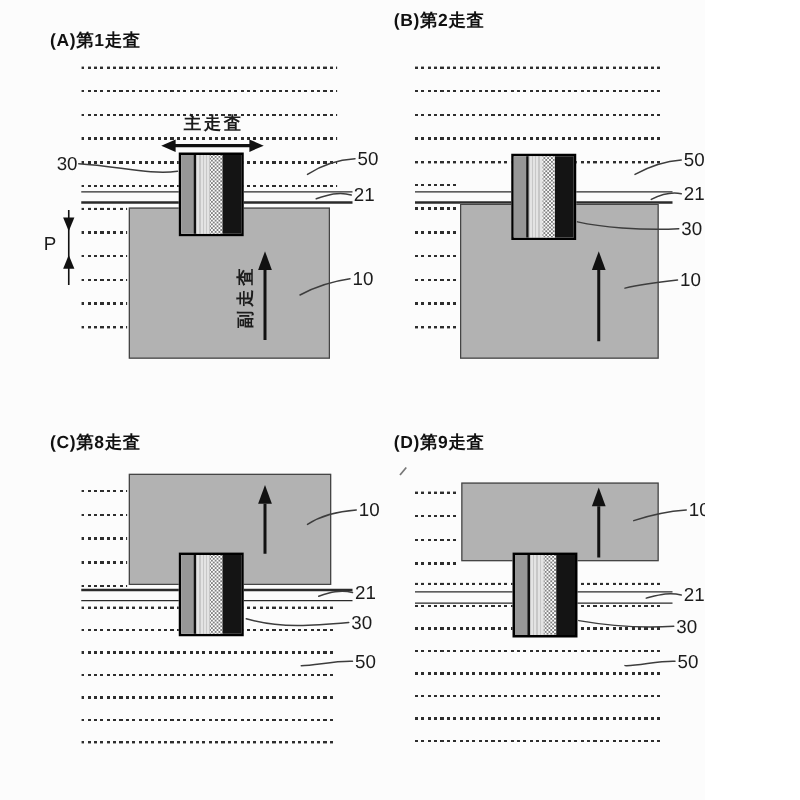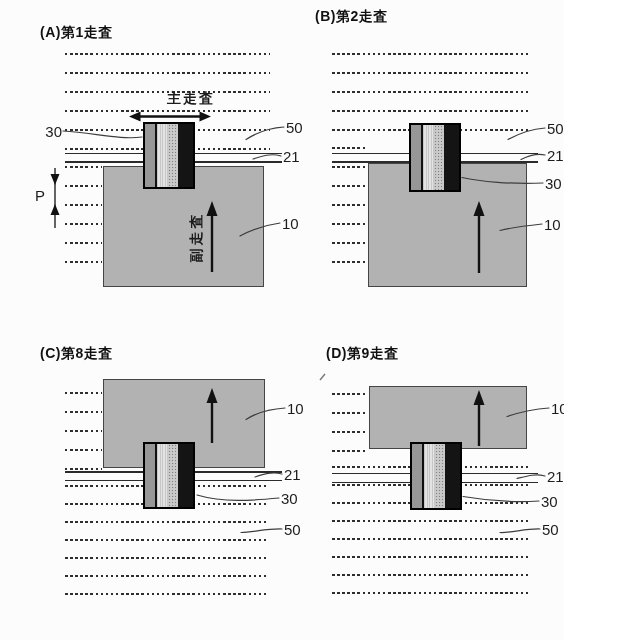--- a/index.html
+++ b/index.html
@@ -38,21 +38,21 @@
     <div class="dash" style="left:65px;top:166px;width:37px;height:97px"></div>
     <div class="rule" style="left:65px;top:152.5px;width:217px"></div>
     <div class="rule" style="left:65px;top:161px;width:217px"></div>
     <div class="media" style="left:103px;top:166px;width:161px;height:121px"></div>
     <div class="head" style="left:143px;top:122px;width:52px;height:67px">
       <span class="st s-gray"></span>
       <span class="st s-light"></span>
       <span class="st s-dot"></span>
       <span class="st s-black"></span>
     </div>
-    <div class="lbl jp" style="left:160px;top:91px;width:62px">主走査</div>
+    <div class="lbl jp" style="left:140px;top:91px;width:62px">主走査</div>
     <div class="lbl jp vert" style="left:166px;top:229px;width:62px;height:16px">副走査</div>
     <div class="lbl" style="left:35px;top:188px;width:14px">P</div>
     <div class="lbl" style="left:40px;top:124px;width:22px;text-align:right">30</div>
     <div class="lbl" style="left:286px;top:120px">50</div>
     <div class="lbl" style="left:283px;top:149px">21</div>
     <div class="lbl" style="left:282px;top:216px">10</div>
   </section>
 
   <section>
     <div class="title" style="left:315px;top:8px">(B)第2走査</div>
@@ -86,21 +86,21 @@
       <span class="st s-dot"></span>
       <span class="st s-black"></span>
     </div>
     <div class="lbl" style="left:287px;top:401px">10</div>
     <div class="lbl" style="left:284px;top:467px">21</div>
     <div class="lbl" style="left:281px;top:491px">30</div>
     <div class="lbl" style="left:284px;top:522px">50</div>
   </section>
 
   <section>
-    <div class="title" style="left:326px;top:345px">(D)第9走査</div>
+    <div class="title" style="left:315px;top:345px">(D)第9走査</div>
     <div class="dash" style="left:332px;top:393px;width:36px;height:59px"></div>
     <div class="dash" style="--p:18px;left:332px;top:466px;width:196px;height:128px"></div>
     <div class="rule" style="left:332px;top:472.5px;width:206px"></div>
     <div class="rule" style="left:332px;top:481.5px;width:206px"></div>
     <div class="media" style="left:369px;top:386px;width:158px;height:63px"></div>
     <div class="head" style="left:410px;top:442px;width:52px;height:68px">
       <span class="st s-gray"></span>
       <span class="st s-light"></span>
       <span class="st s-dot"></span>
       <span class="st s-black"></span>

